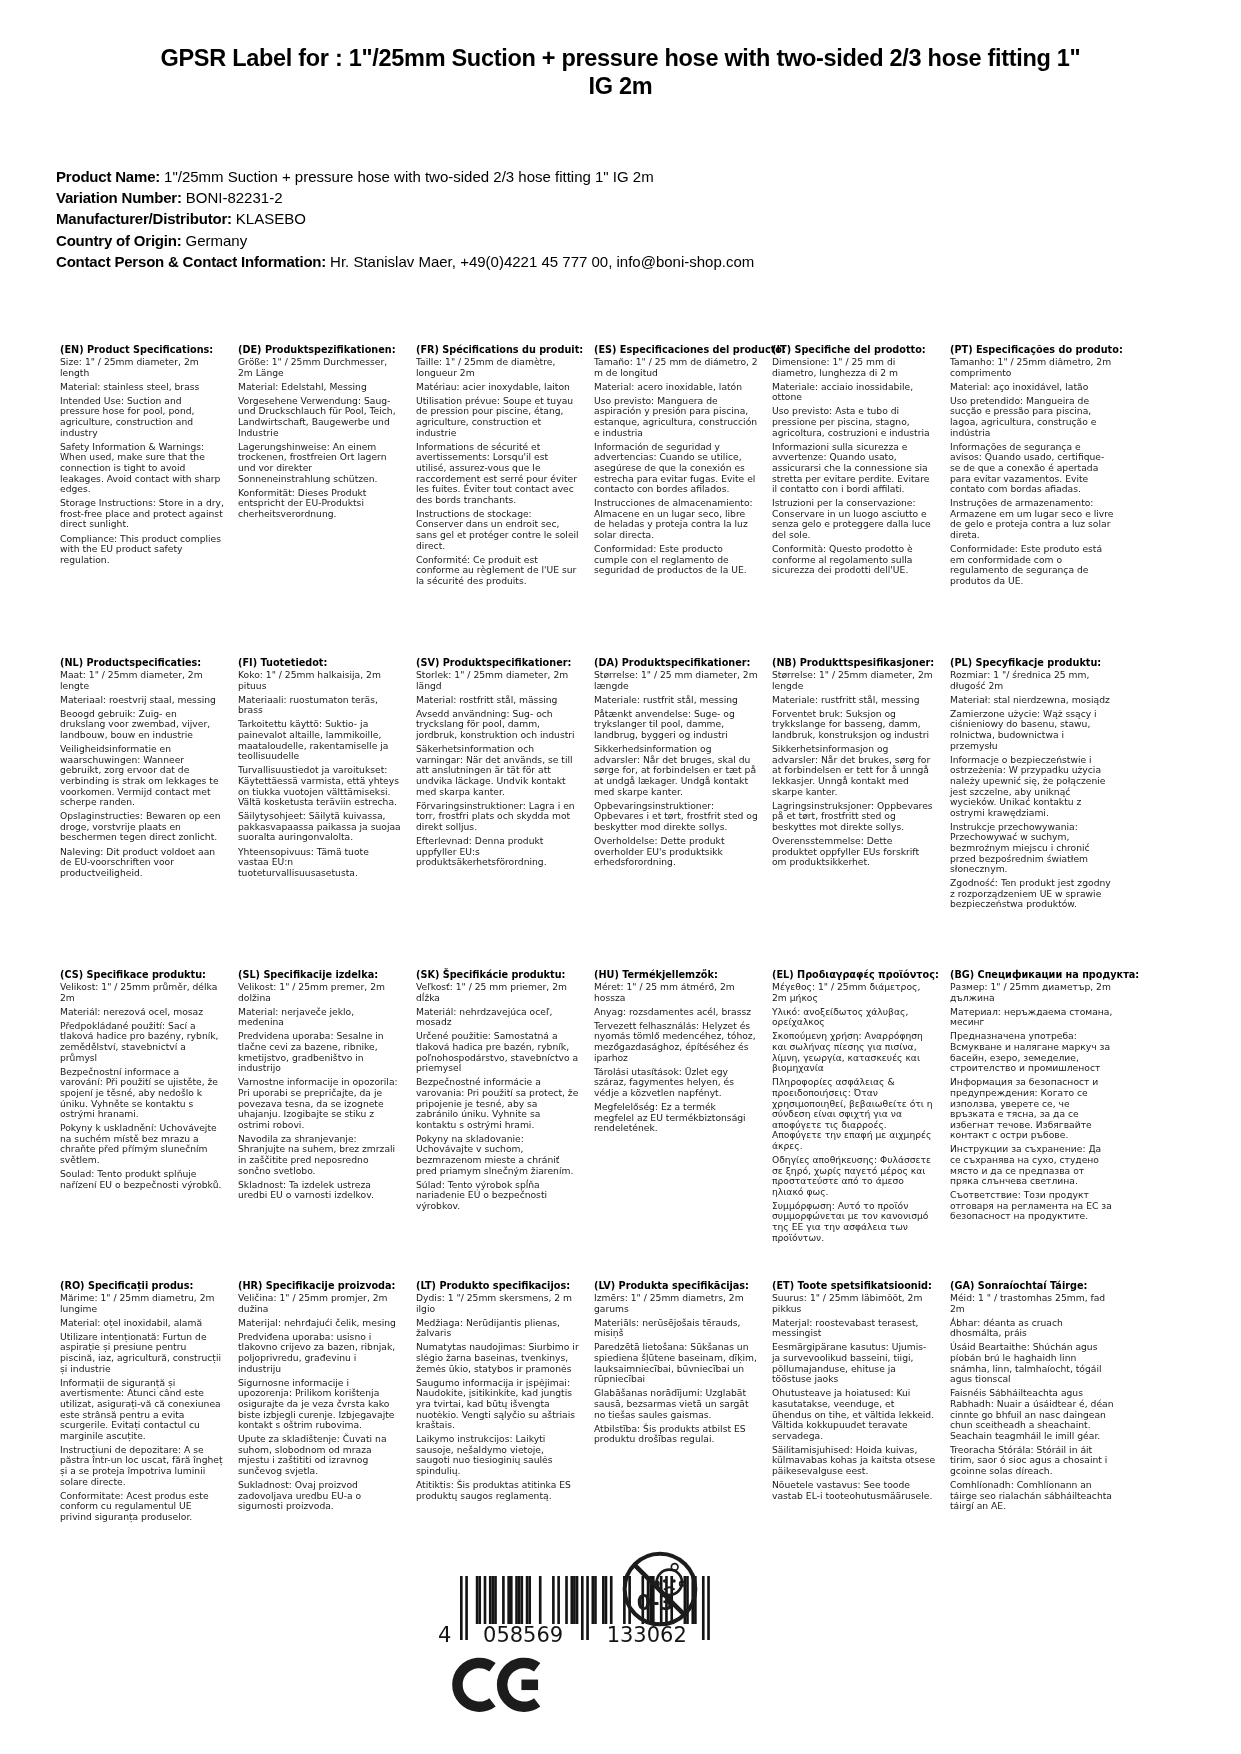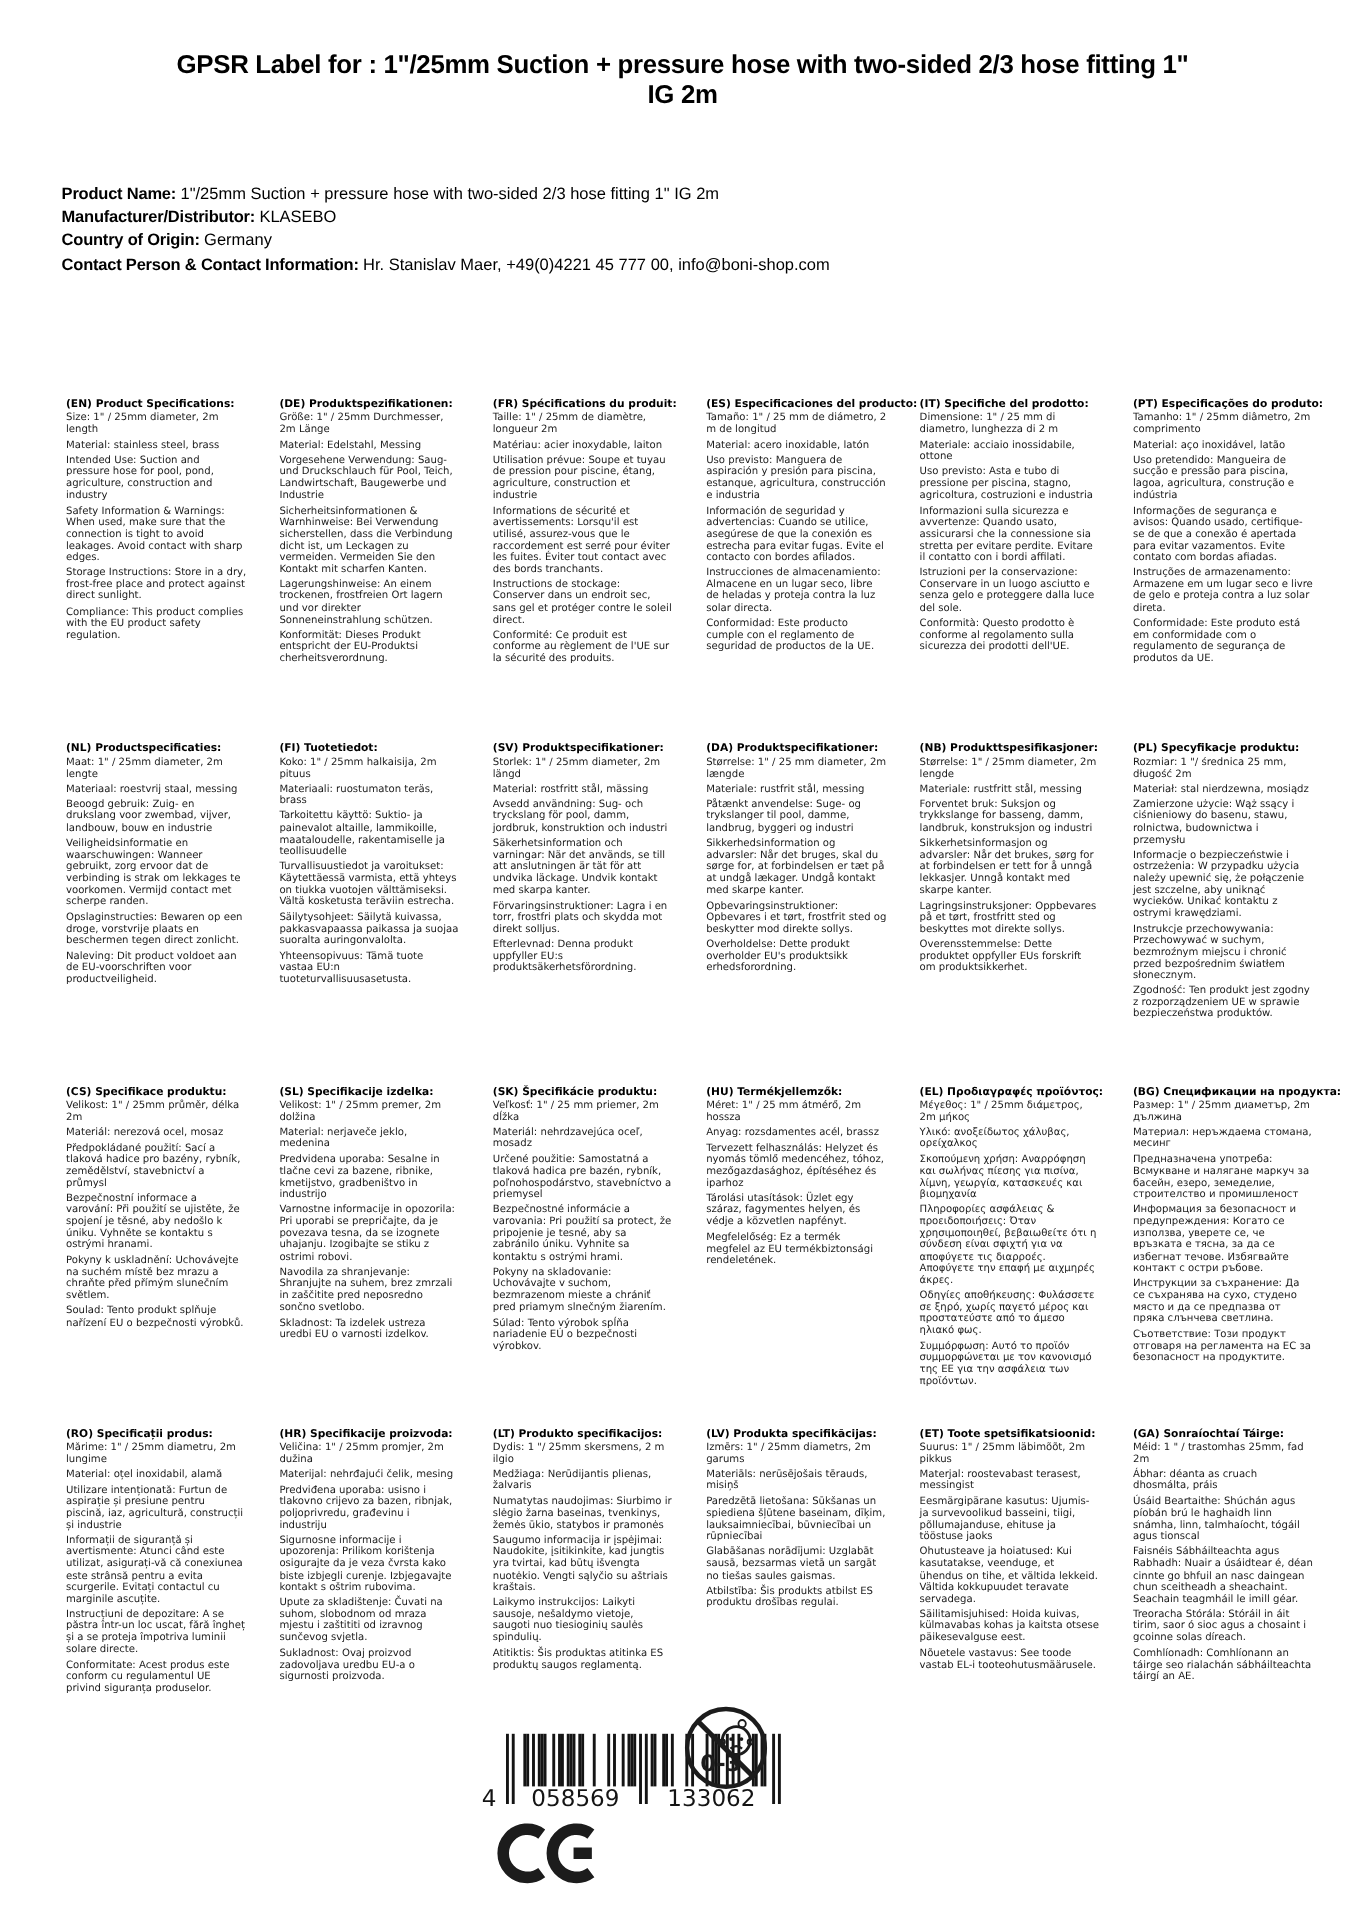--- a/index.html
+++ b/index.html
@@ -4,62 +4,62 @@
 <style>
   html,body{margin:0;padding:0;background:#ffffff;}
   .page{position:relative;width:1241px;height:1754px;background:#fff;color:#111;
         font-family:"DejaVu Sans",sans-serif;overflow:hidden;}
   .title{position:absolute;top:44px;left:0;right:0;margin:0 auto;max-width:930px;
          text-align:center;font-family:"Liberation Sans",sans-serif;font-weight:bold;
          font-size:23.5px;line-height:28px;letter-spacing:-0.3px;color:#000;}
   .info{position:absolute;top:166px;left:56px;font-family:"Liberation Sans",sans-serif;
         font-size:15px;line-height:21.2px;color:#000;}
   .info-label{font-weight:bold;letter-spacing:-0.2px;}
-  .grid{position:absolute;top:363px;left:60px;width:1170px;display:grid;
-        grid-template-columns:repeat(6,178px);column-gap:16px;
+  .grid{position:absolute;top:345px;left:60px;width:1170px;display:grid;
+        grid-template-columns:repeat(6,178px);
         grid-template-rows:313px 312px 311px auto;align-items:start;}
   .block{font-size:9.2px;line-height:10.6px;color:#1a1a1a;}
   .block h3{font-size:9.7px;font-weight:700;margin:0 0 1.5px;white-space:nowrap;color:#000;}
   .block p{margin:0 0 3.5px;width:164px;}
   .barcode{position:absolute;left:436px;top:1576px;}
   .barcode svg rect{fill:#141414;}
   .barcode svg text{fill:#141414;}
   .ce{position:absolute;left:450px;top:1656px;}
   .age{position:absolute;left:620px;top:1549px;}
 </style>
 </head>
 <body>
 
 <div class="page">
 
   <h1 class="title">GPSR Label for : 1"/25mm Suction + pressure hose with two-sided 2/3 hose fitting 1" IG 2m</h1>
 
   <div class="info" id="product-info">
       <div><span class="info-label">Product Name:  </span><span class="info-value">1"/25mm Suction + pressure hose with two-sided 2/3 hose fitting 1" IG 2m</span></div>
+      <div><span class="info-label">Variation Number:  </span><span class="info-value">BONI-82231-2</span></div>
       <div><span class="info-label">Manufacturer/Distributor:  </span><span class="info-value">KLASEBO</span></div>
       <div><span class="info-label">Country of Origin:  </span><span class="info-value">Germany</span></div>
       <div><span class="info-label">Contact Person &amp; Contact Information:  </span><span class="info-value">Hr. Stanislav Maer, +49(0)4221 45 777 00, info@boni-shop.com</span></div>
     </div>
 
   <div class="grid" id="lang-grid">
       <div class="block">
         <h3>(EN) Product Specifications:</h3>
         <p>Size: 1" / 25mm diameter, 2m length</p>
         <p>Material: stainless steel, brass</p>
         <p>Intended Use: Suction and pressure hose for pool, pond, agriculture, construction and industry</p>
         <p>Safety Information &amp; Warnings: When used, make sure that the connection is tight to avoid leakages. Avoid contact with sharp edges.</p>
         <p>Storage Instructions: Store in a dry, frost-free place and protect against direct sunlight.</p>
         <p>Compliance: This product complies with the EU product safety regulation.</p>
       </div>
       <div class="block">
         <h3>(DE) Produktspezifikationen:</h3>
         <p>Größe: 1" / 25mm Durchmesser, 2m Länge</p>
         <p>Material: Edelstahl, Messing</p>
         <p>Vorgesehene Verwendung: Saug- und Druckschlauch für Pool, Teich, Landwirtschaft, Baugewerbe und Industrie</p>
-        <p>Sicherheitsinformationen &amp; Warnhinweise: Bei Verwendung sicherstellen, dass die Verbindung dicht ist, um Leckagen zu vermeiden. Vermeiden Sie den Kontakt mit scharfen Kanten.</p>
         <p>Lagerungshinweise: An einem trockenen, frostfreien Ort lagern und vor direkter Sonneneinstrahlung schützen.</p>
         <p>Konformität: Dieses Produkt entspricht der EU-Produktsi cherheitsverordnung.</p>
       </div>
       <div class="block">
         <h3>(FR) Spécifications du produit:</h3>
         <p>Taille: 1" / 25mm de diamètre, longueur 2m</p>
         <p>Matériau: acier inoxydable, laiton</p>
         <p>Utilisation prévue: Soupe et tuyau de pression pour piscine, étang, agriculture, construction et industrie</p>
         <p>Informations de sécurité et avertissements: Lorsqu'il est utilisé, assurez-vous que le raccordement est serré pour éviter les fuites. Éviter tout contact avec des bords tranchants.</p>
         <p>Instructions de stockage: Conserver dans un endroit sec, sans gel et protéger contre le soleil direct.</p>

